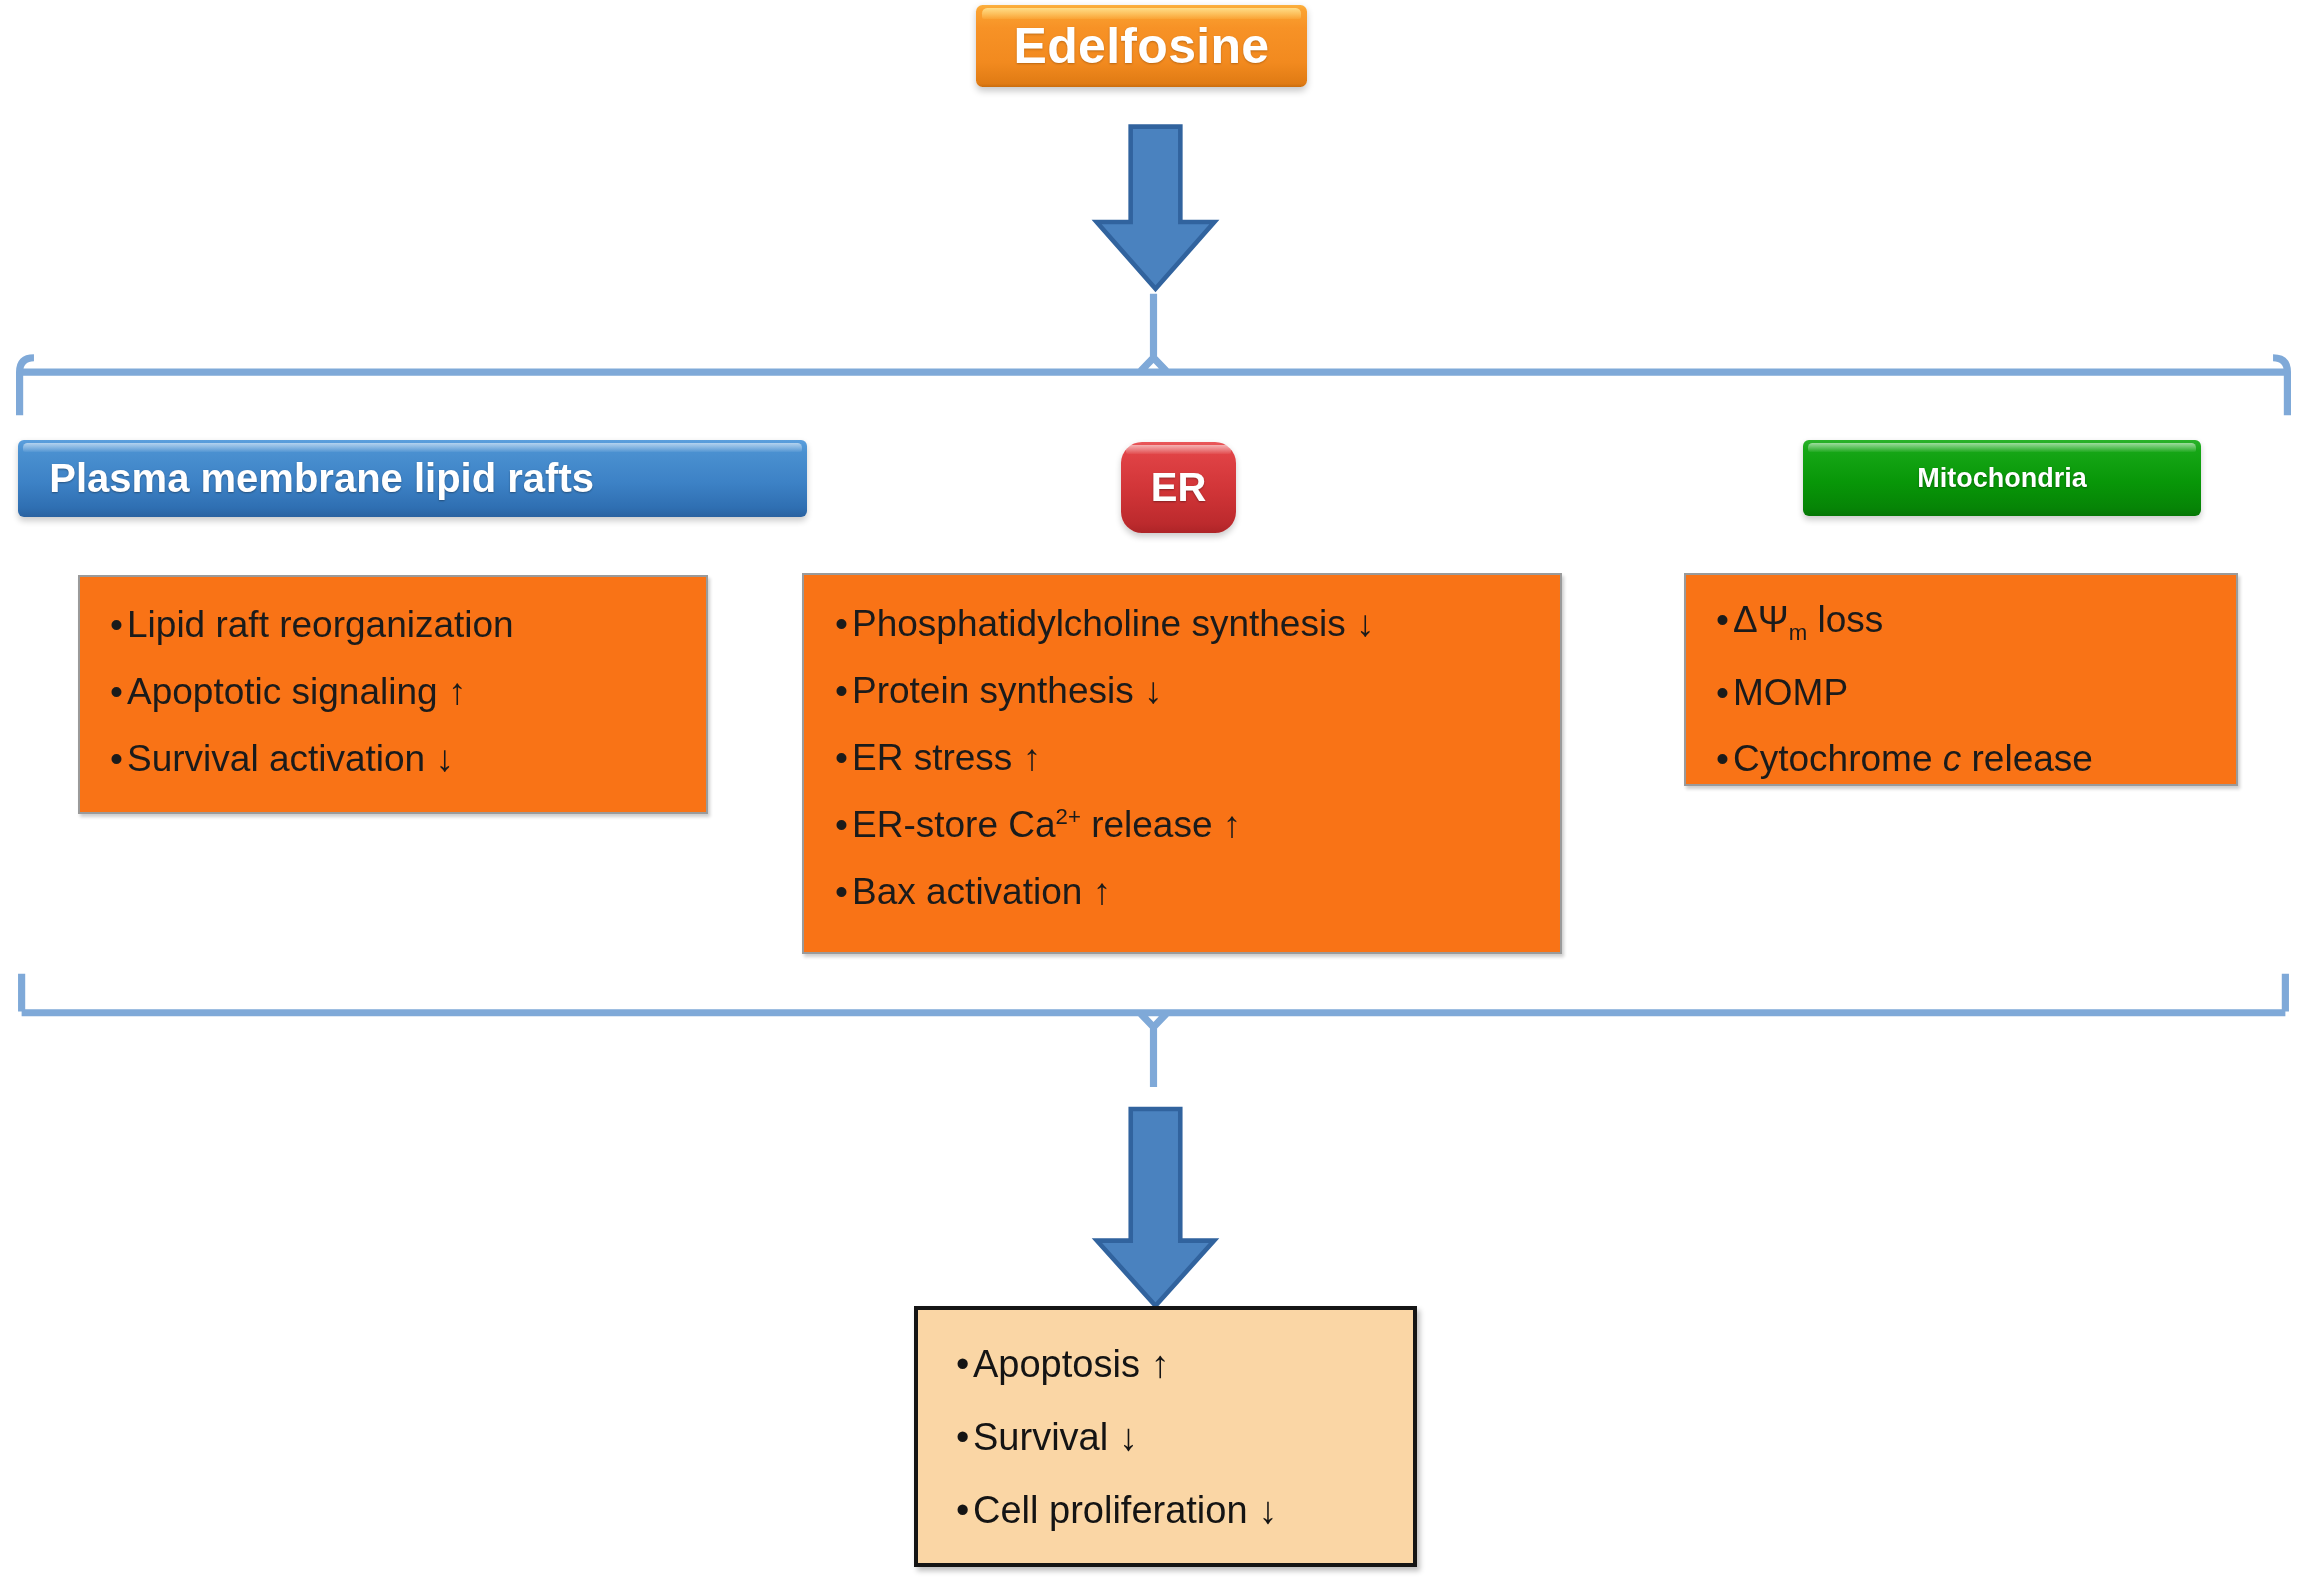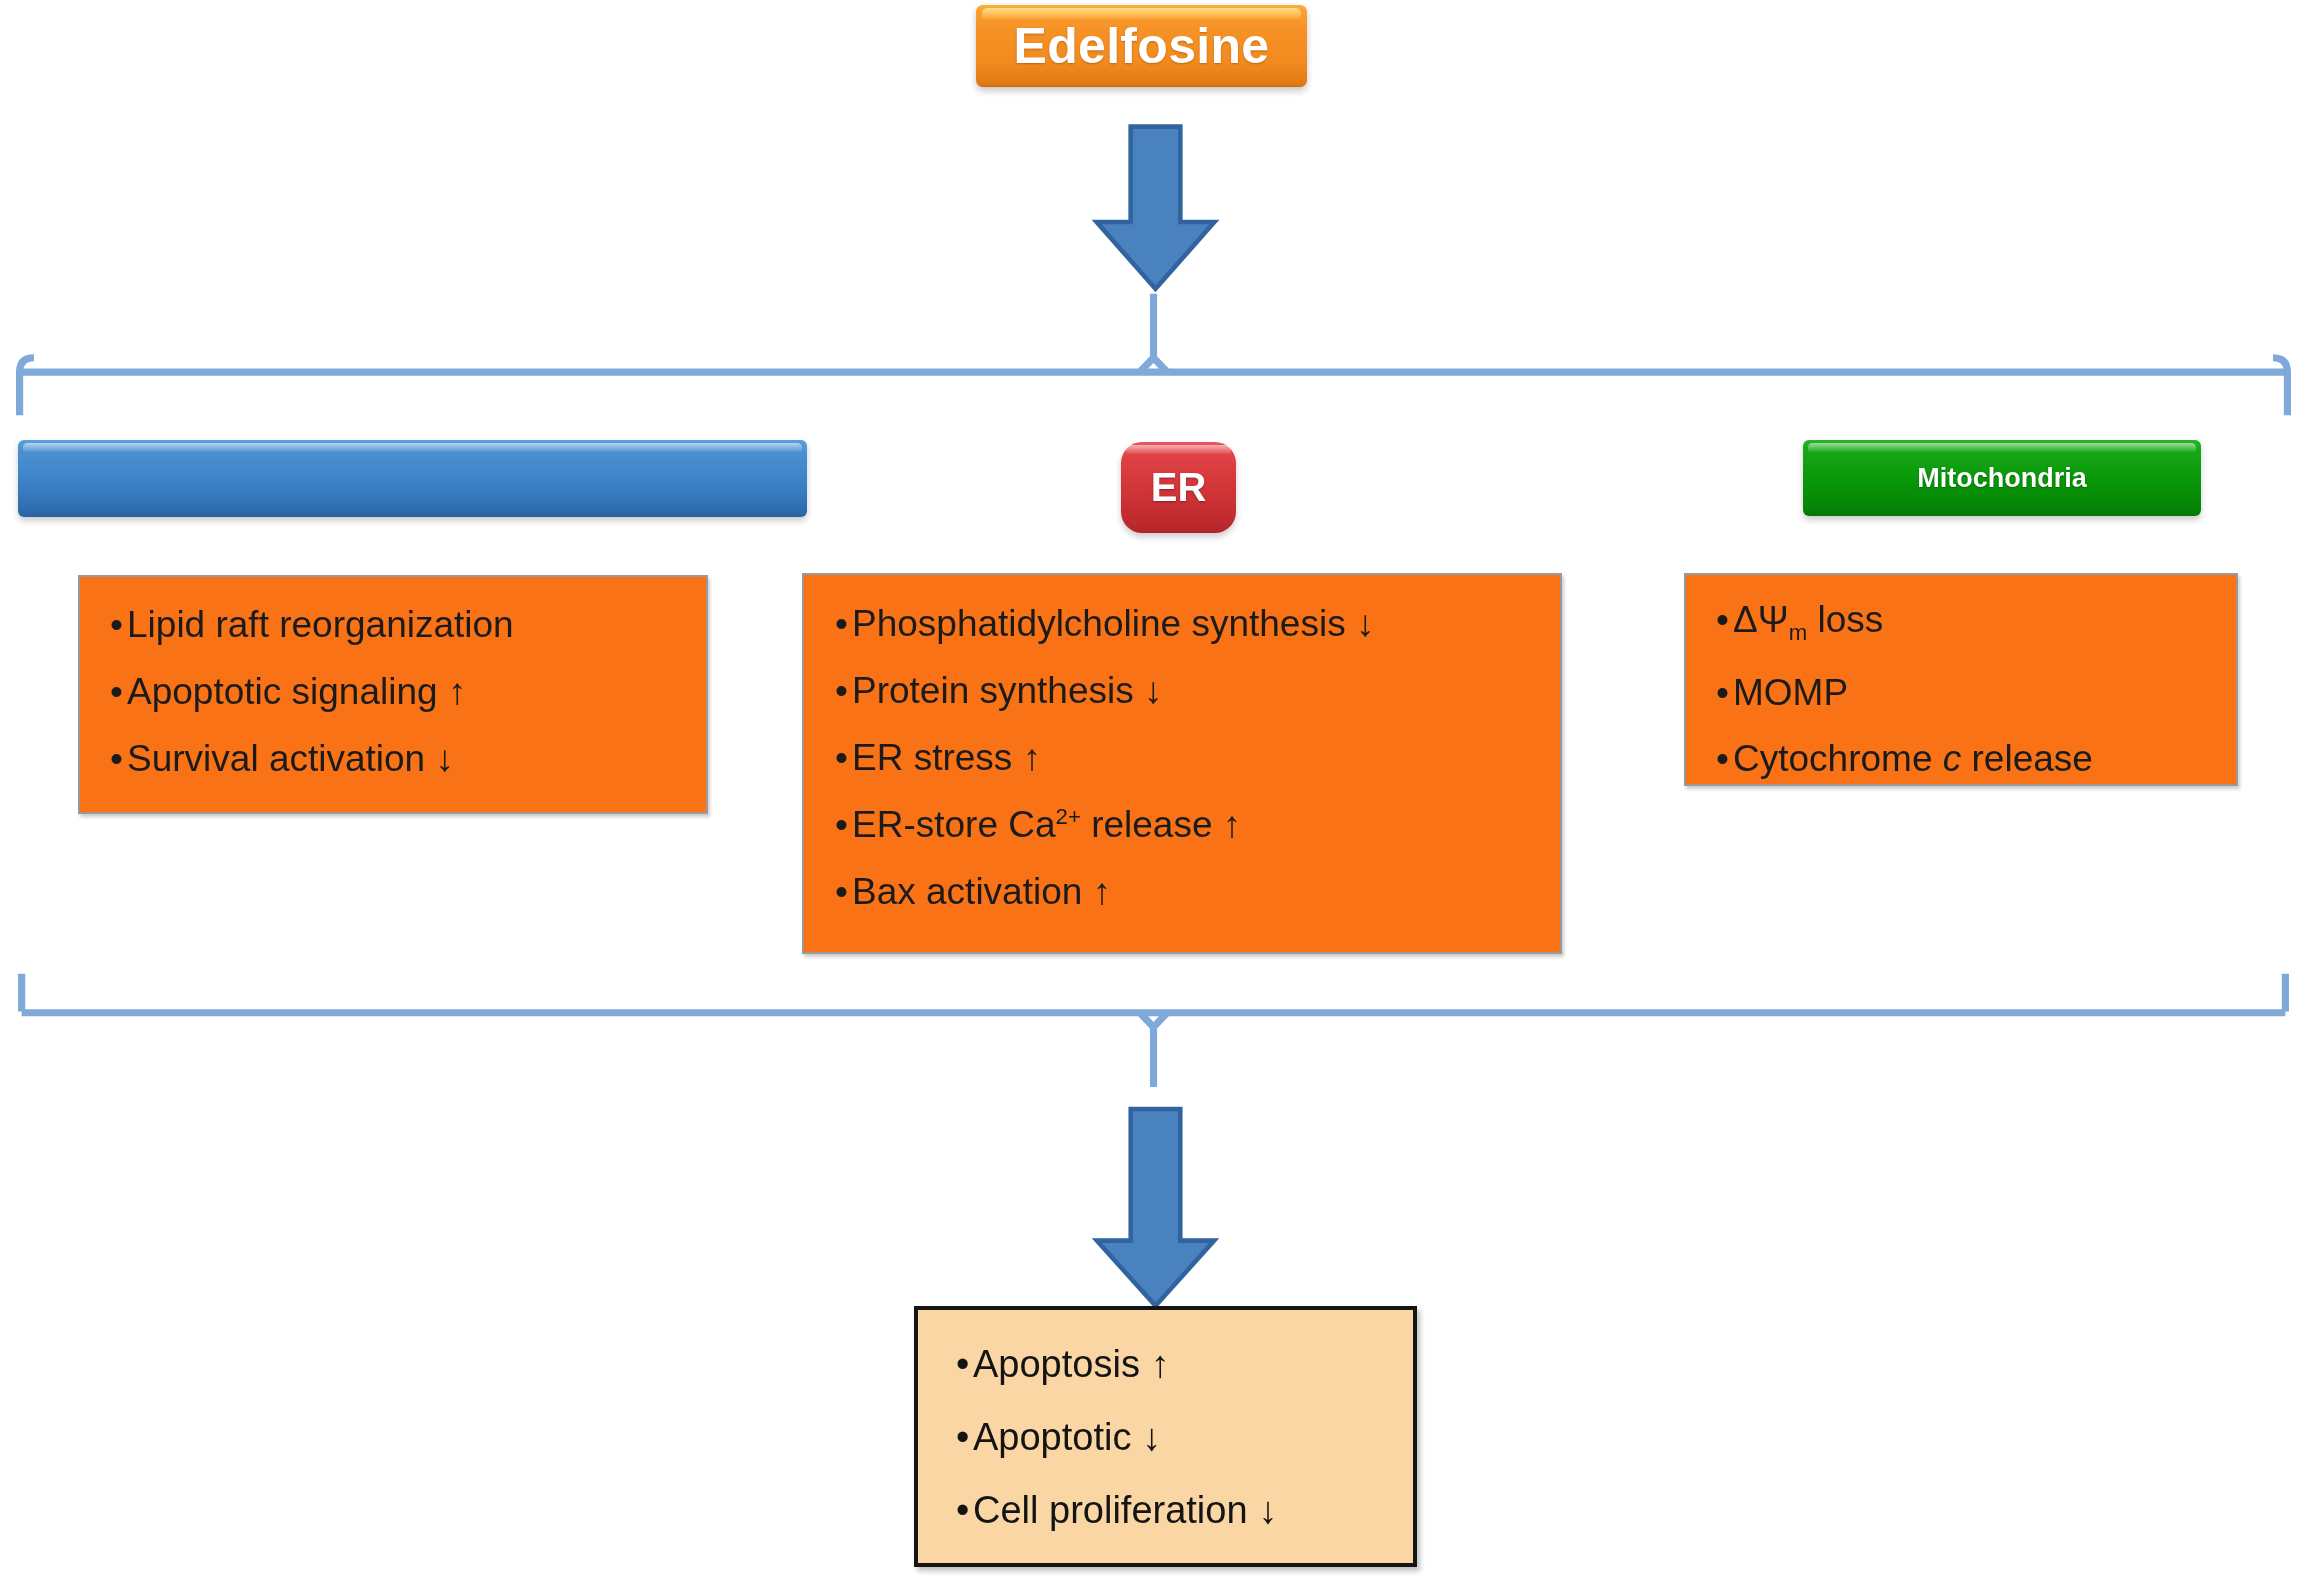--- a/index.html
+++ b/index.html
@@ -162,20 +162,21 @@
     <path d="M 1766 10 L 1766 108 L 1745 130 M 1766 108 L 1787 130
              M 30 130 L 3502 130
              M 30 130 L 30 196
              M 3502 130 L 3502 196" fill="none" stroke="#7fa9d8" stroke-width="11" stroke-linecap="butt"></path>
     <path d="M 30 130 Q 30 108 52 108" fill="none" stroke="#7fa9d8" stroke-width="11"></path>
     <path d="M 3502 130 Q 3502 108 3480 108" fill="none" stroke="#7fa9d8" stroke-width="11"></path>
   </svg>
 
   <div class="hdr hdr-blue" style="left:18.3px; top:440px; width:758px; height:77px; padding-left:31px;">
     <div class="hdr-highlight"></div>
+    <span class="hdr-label" style="font-size:40px;">Plasma membrane lipid rafts</span>
   </div>
 
   <div class="factbox" style="left:78px; top:575px; width:630px; height:239px; padding:29px 0 0 30px;">
     <ul class="bullets">
       <li style="margin-bottom:30px;">
         <span class="bdot">•</span><span>Lipid raft reorganization</span>
       </li>
       <li style="margin-bottom:30px;">
         <span class="bdot">•</span><span>Apoptotic signaling ↑</span>
       </li>
@@ -240,21 +241,21 @@
   <svg class="block-arrow" style="left:1090px; top:1105px;" width="131" height="206" viewBox="0 0 200 316">
     <polygon points="62,6 138,6 138,208 190,208 100,308 10,208 62,208" fill="#4a82bf" stroke="#31639e" stroke-width="7" stroke-linejoin="miter"></polygon>
   </svg>
 
   <div class="outcome" style="left:914px; top:1306px; width:503px; height:261px; padding:35px 0 16px 38px;">
     <ul class="bullets">
       <li style="margin-bottom:35px;">
         <span class="bdot">•</span><span>Apoptosis ↑</span>
       </li>
       <li style="margin-bottom:35px;">
-        <span class="bdot">•</span><span>Apoptotic ↓</span>
+        <span class="bdot">•</span><span>Survival ↓</span>
       </li>
       <li>
         <span class="bdot">•</span><span>Cell proliferation ↓</span>
       </li>
     </ul>
   </div>
 
 </div>
 
 

